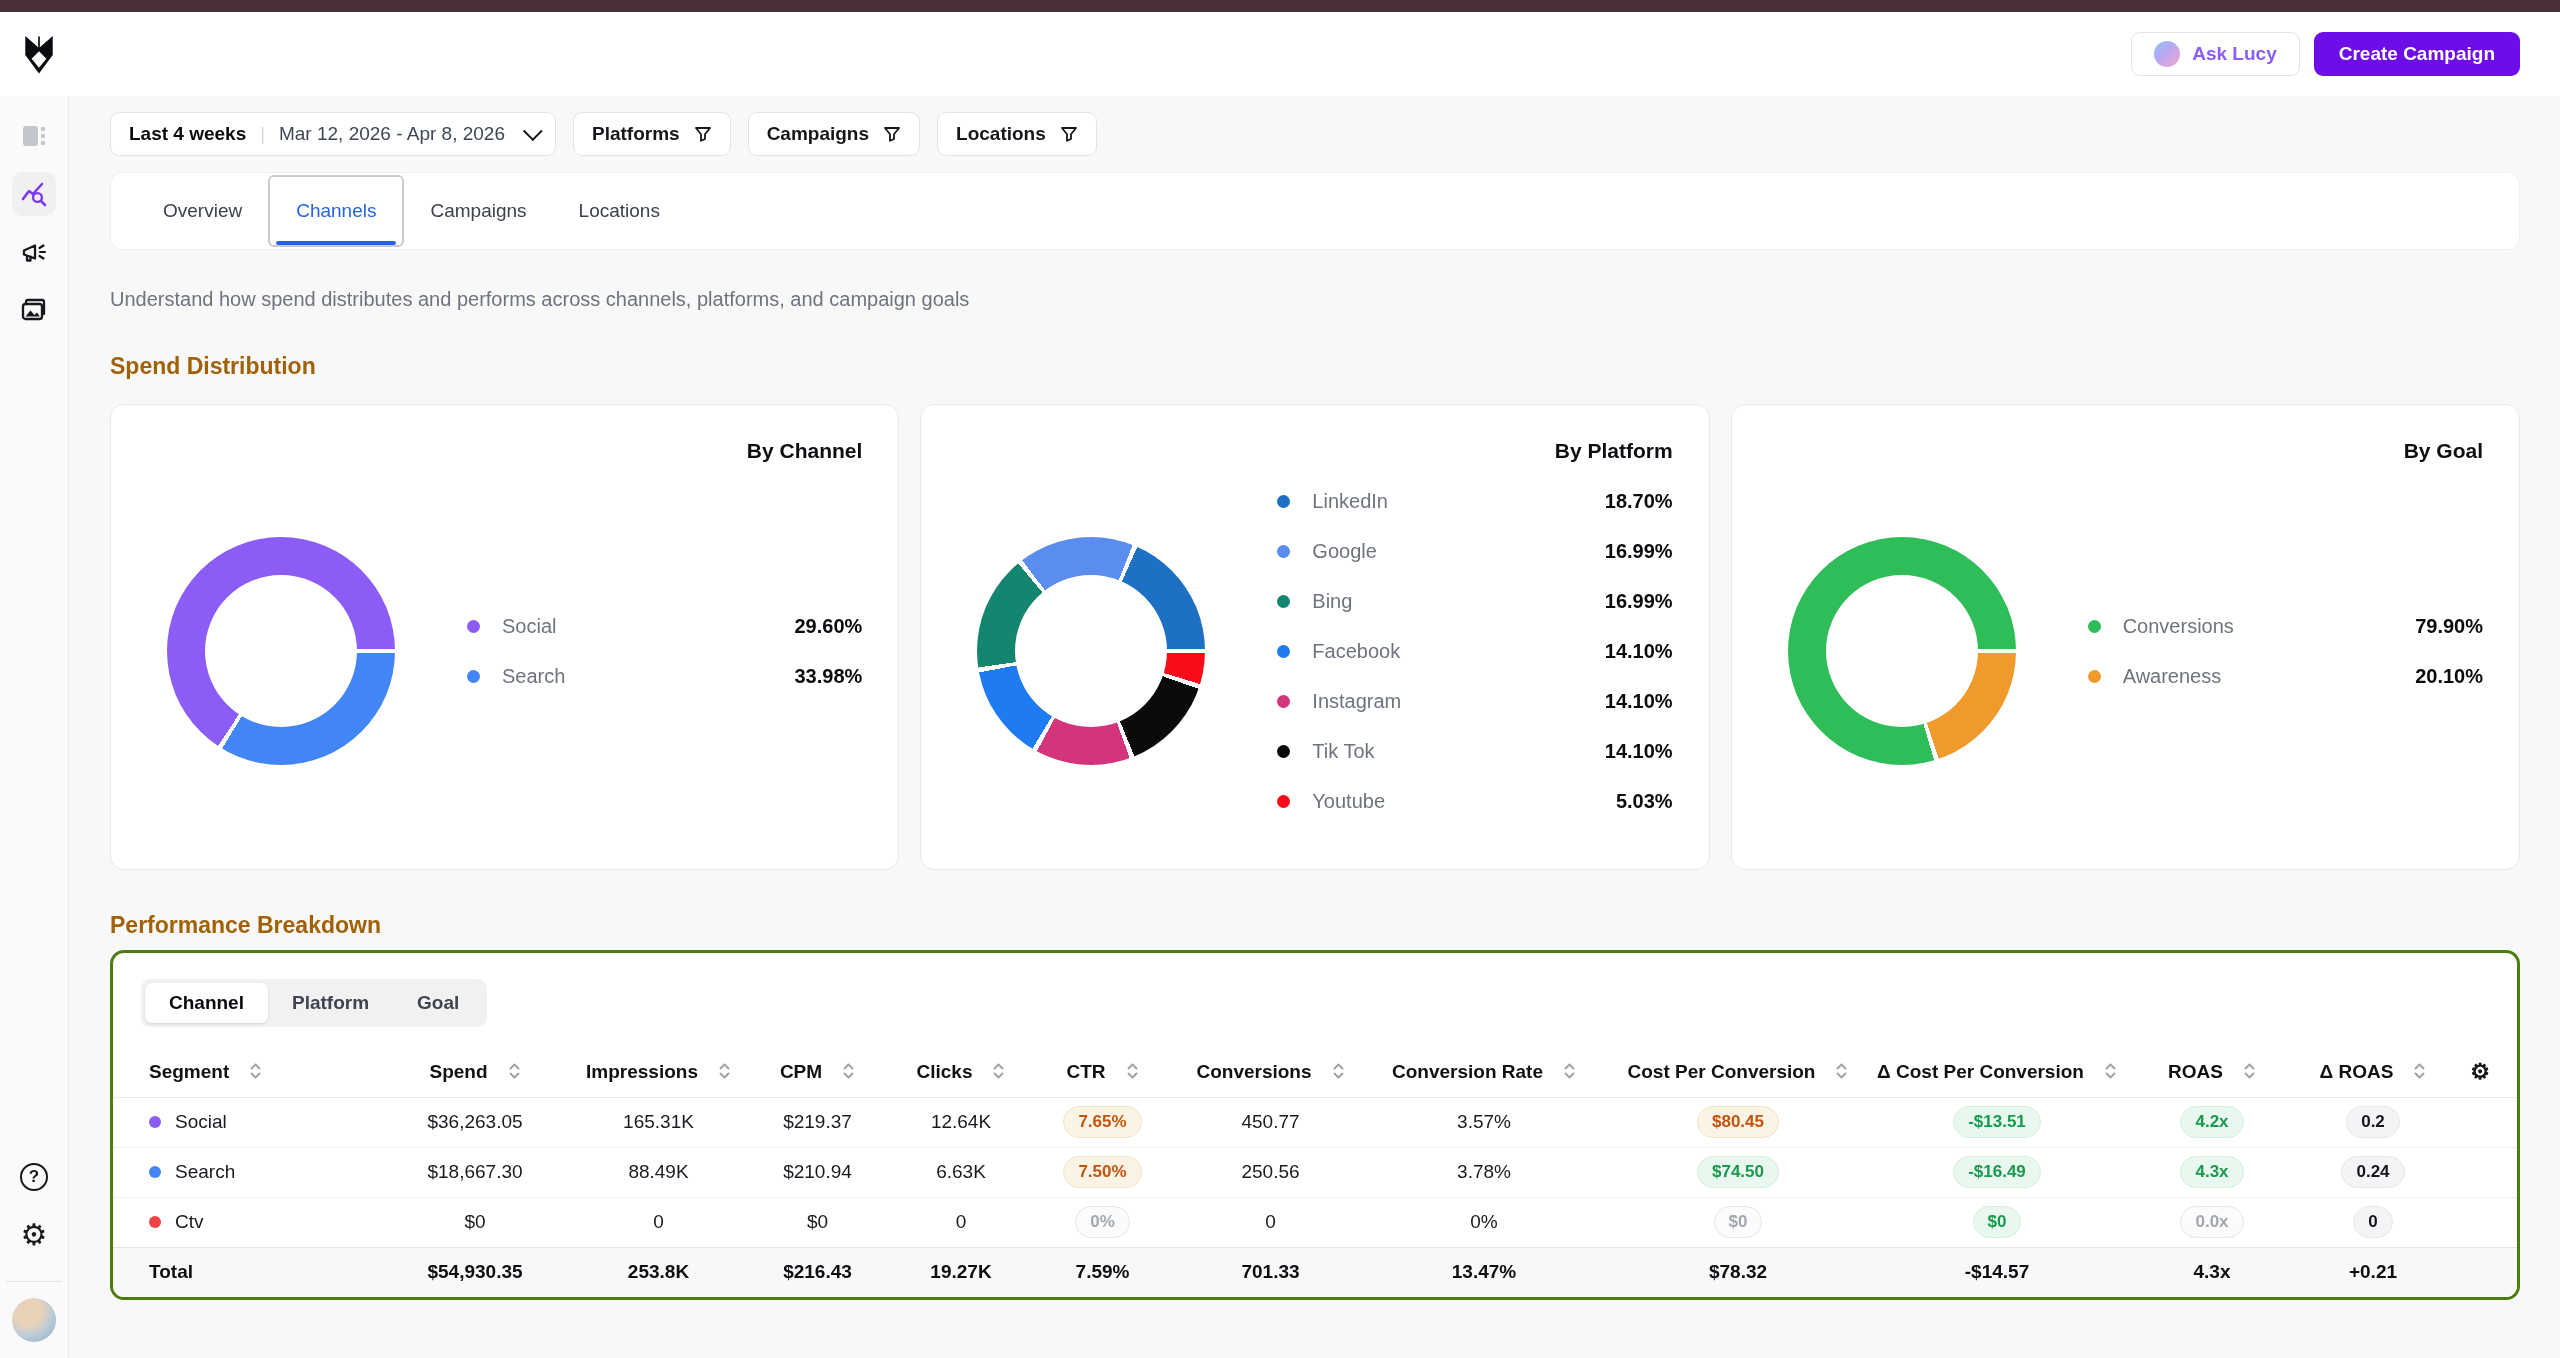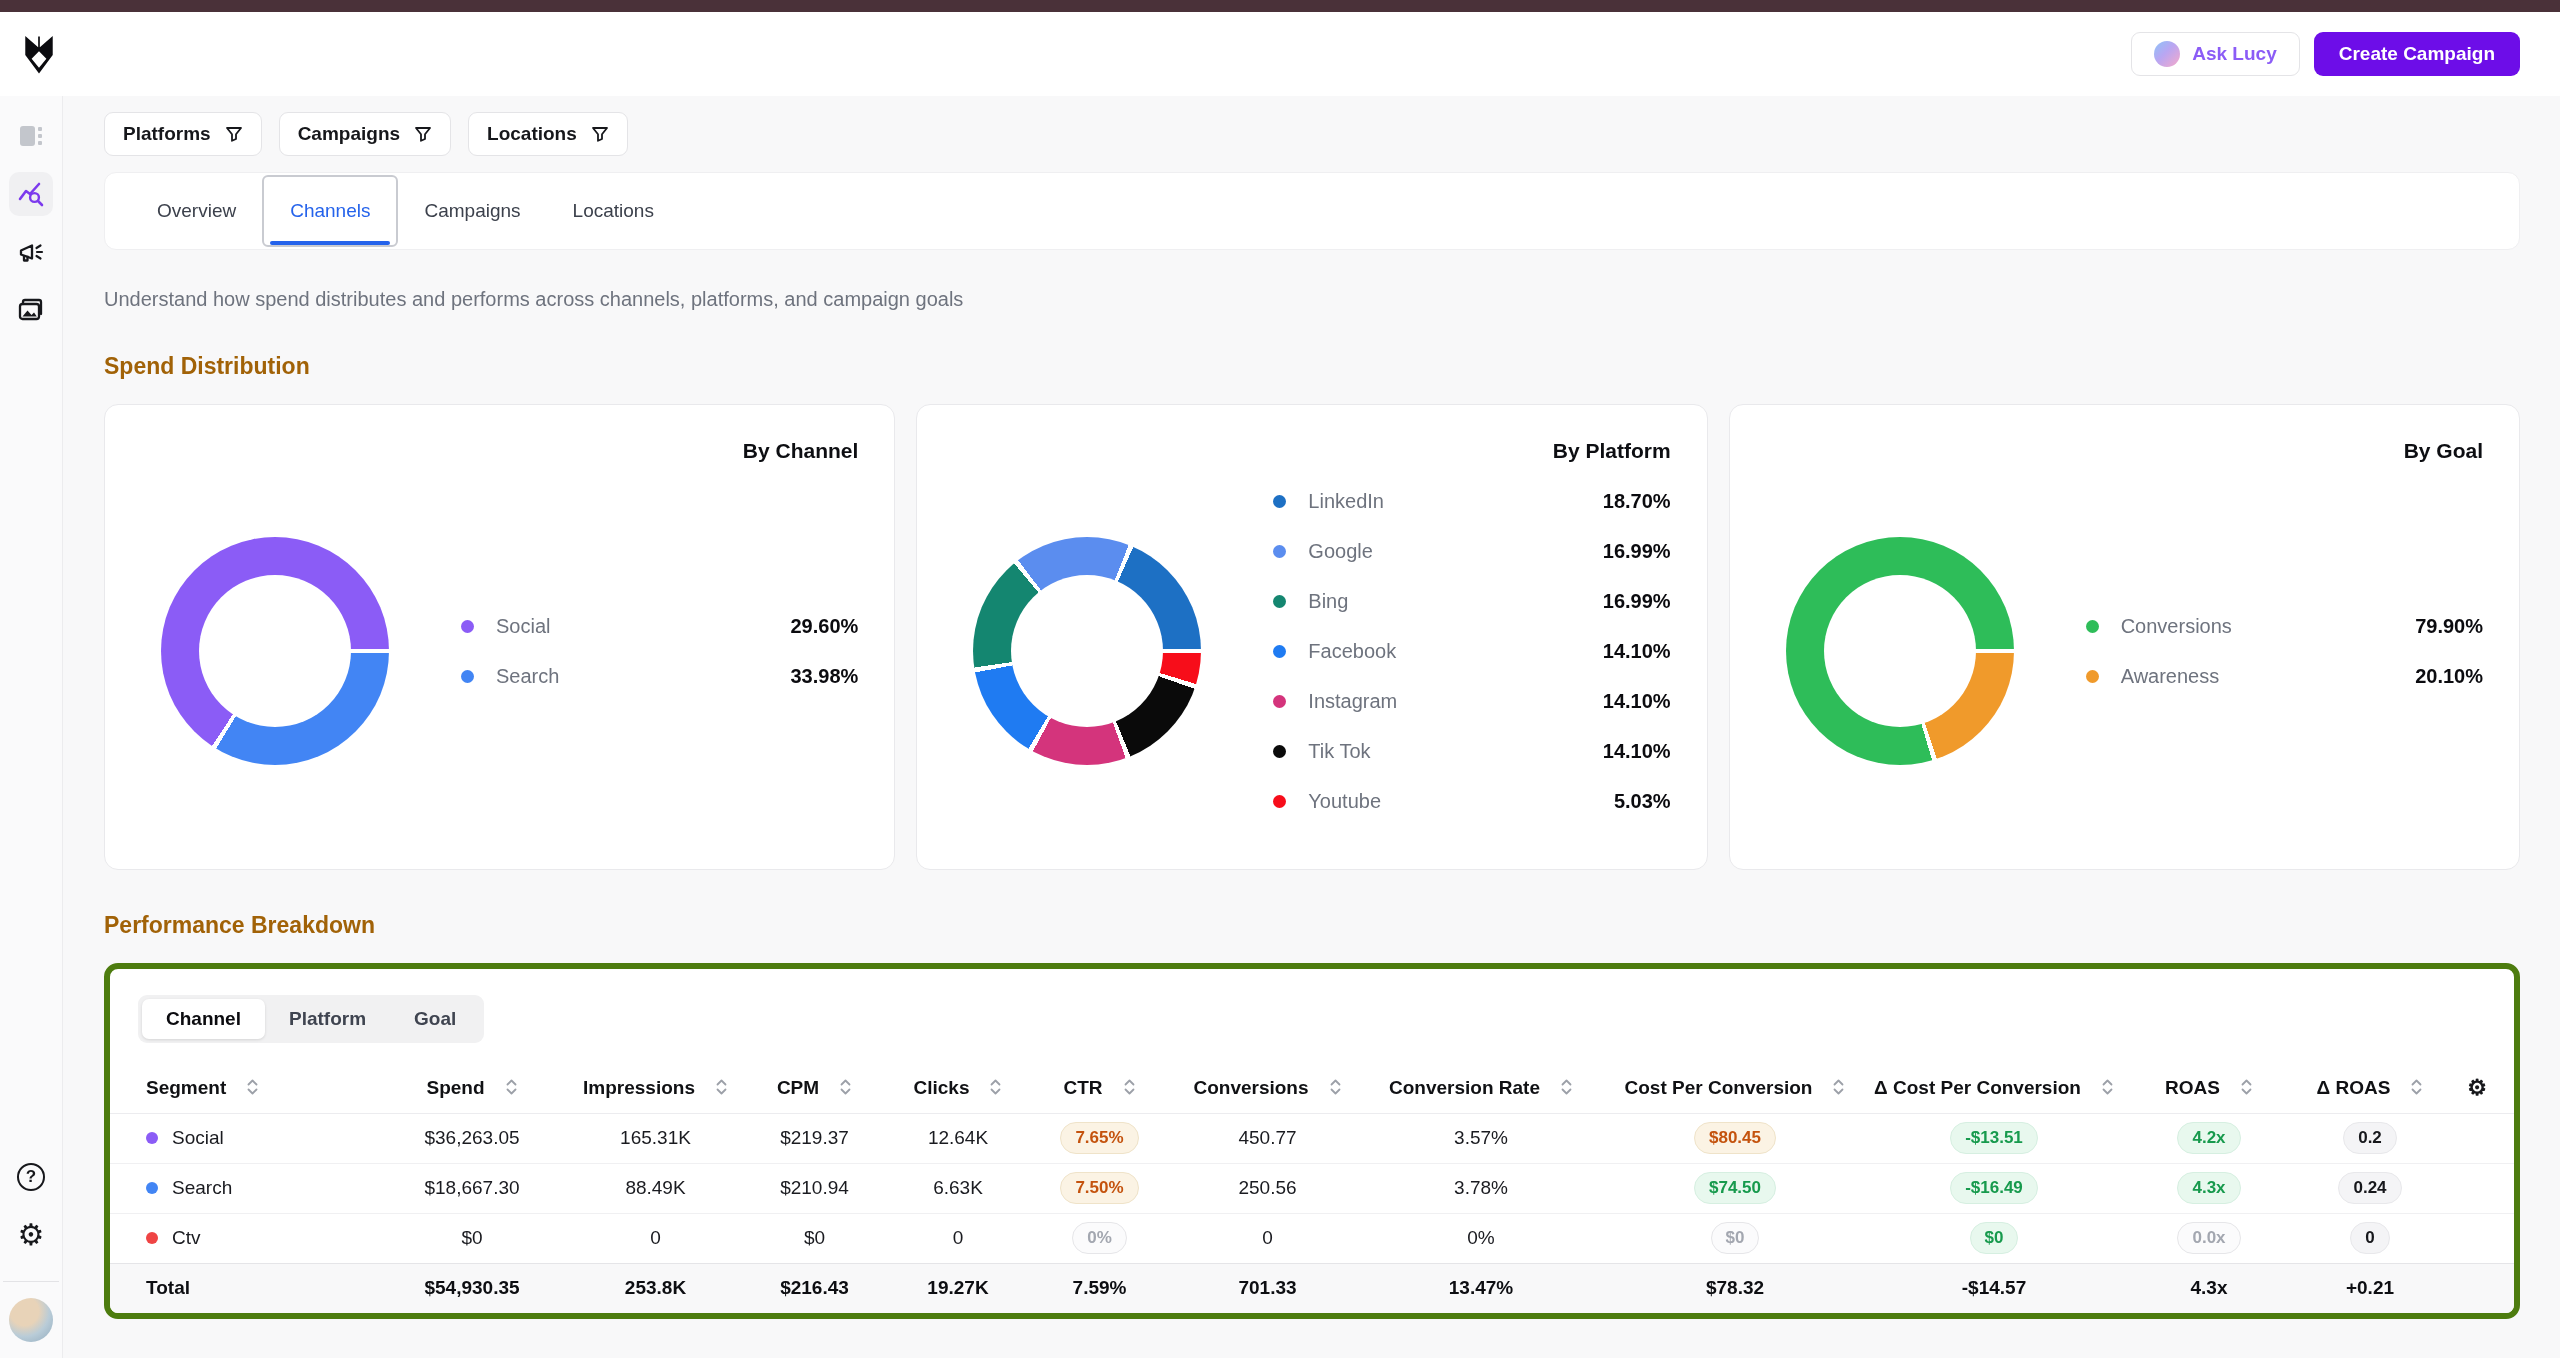--- a/index.html
+++ b/index.html
@@ -58,21 +58,21 @@
   .chart-row { display:flex; align-items:center; height:360px; margin-top:8px; }
   .donut { position:relative; width:228px; height:228px; border-radius:50%; margin-left:20px; flex:none; }
   .donut-hole { position:absolute; left:38px; top:38px; width:152px; height:152px; border-radius:50%; background:#fff; }
   .legend { flex:1; margin-left:72px; }
   .legend-row { display:flex; align-items:center; height:50px; }
   .legend-dot { width:13px; height:13px; border-radius:50%; flex:none; }
   .legend-label { margin-left:22px; font-size:20px; color:#6e737e; }
   .legend-value { margin-left:auto; font-size:20px; font-weight:700; color:#0b0b0f; }
 
   
-  .tablecard { margin-top:24px; background:#fff; border:6px solid #4d7c0f; border-radius:14px; overflow:hidden; }
+  .tablecard { margin-top:11px; background:#fff; border:3px solid #4d7c0f; border-radius:14px; overflow:hidden; }
   .toggle-wrap { padding:26px 28px 20px; }
   .toggle { display:inline-flex; background:#f1f1f2; border-radius:9px; padding:4px; }
   .toggle button { border:0; background:transparent; font-family:inherit; font-size:19px; font-weight:600; color:#3f4450; padding:9px 24px; border-radius:7px; cursor:pointer; }
   .toggle button.active { background:#fff; color:#0b0b0f; box-shadow:0 1px 3px rgba(0,0,0,.12); }
 
   table { width:100%; border-collapse:collapse; table-layout:fixed; }
   th, td { font-size:19px; padding:0; height:50px; }
   thead th { border-bottom:1px solid #ececef; color:#101114; font-weight:700; }
   .th-inner { display:flex; justify-content:center; gap:20px; cursor:pointer; }
   th.col-segment .th-inner { justify-content:flex-start; padding-left:36px; }
@@ -154,20 +154,26 @@
       <div class="side-icon">
         <span class="gear-glyph">⚙</span>
       </div>
       <div class="side-divider"></div>
       <div class="avatar"></div>
     </div>
 
     <div class="main">
 
       <div class="filters">
+        <div class="chip">
+          <span class="strong">Last 4 weeks</span>
+          <span class="sep">|</span>
+          <span class="date">Mar 12, 2026 - Apr 8, 2026</span>
+          <span class="chev"></span>
+        </div>
         <div class="chip">
           <span class="chip-label">Platforms</span>
           <svg width="18" height="18" viewBox="0 0 18 18">
             <path d="M2 3 L16 3 L11 9.2 L11 14 L7 15.8 L7 9.2 Z" fill="none" stroke="#17181c" stroke-width="1.8" stroke-linejoin="round"></path>
           </svg>
         </div>
         <div class="chip">
           <span class="chip-label">Campaigns</span>
           <svg width="18" height="18" viewBox="0 0 18 18">
             <path d="M2 3 L16 3 L11 9.2 L11 14 L7 15.8 L7 9.2 Z" fill="none" stroke="#17181c" stroke-width="1.8" stroke-linejoin="round"></path>

